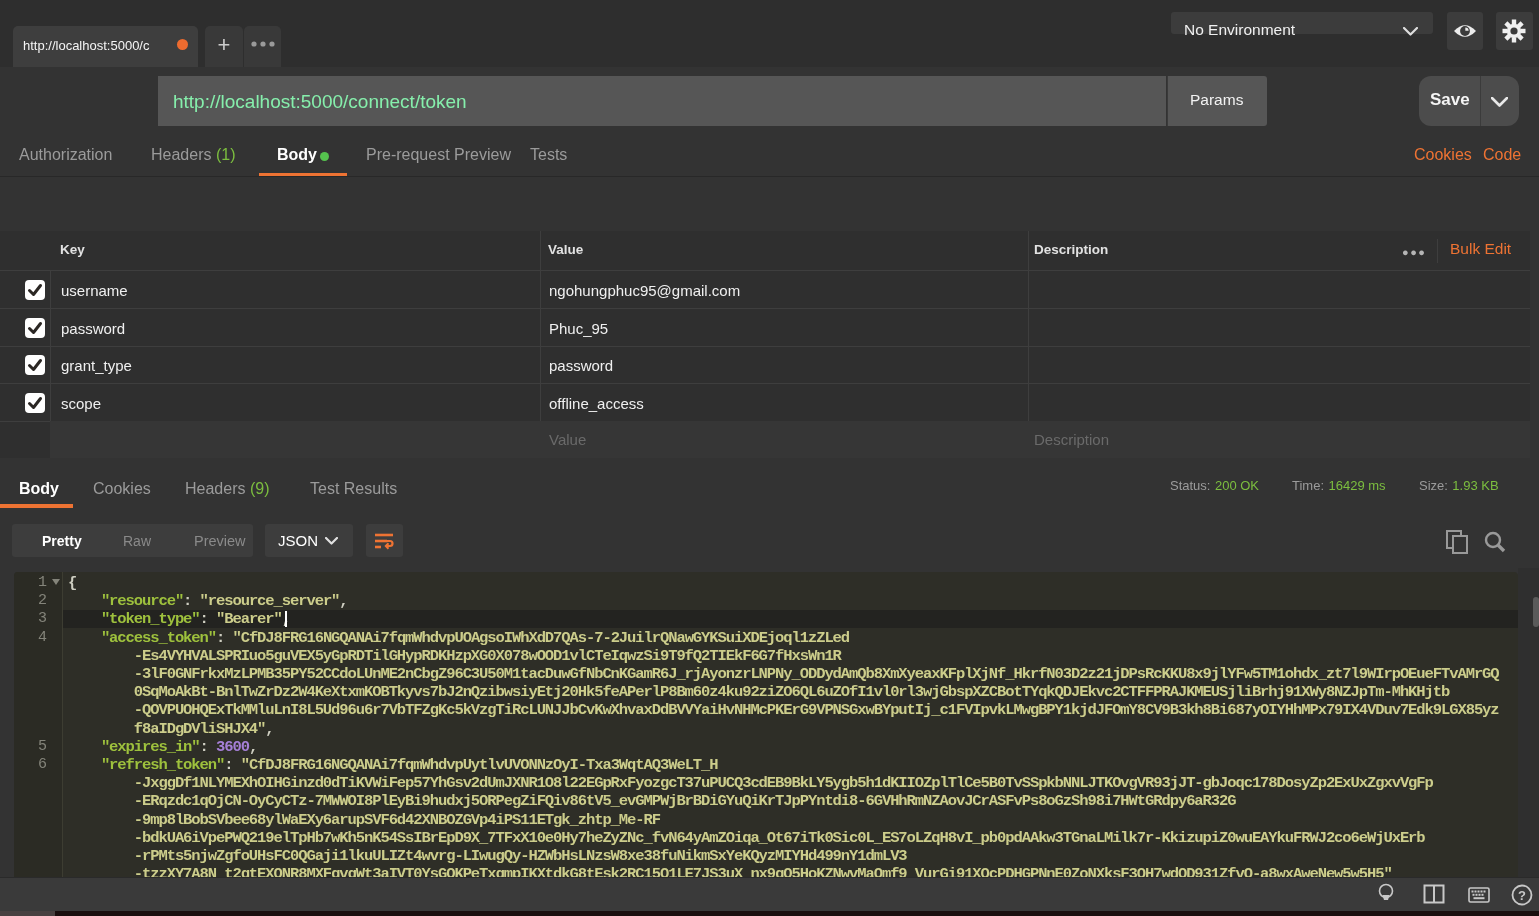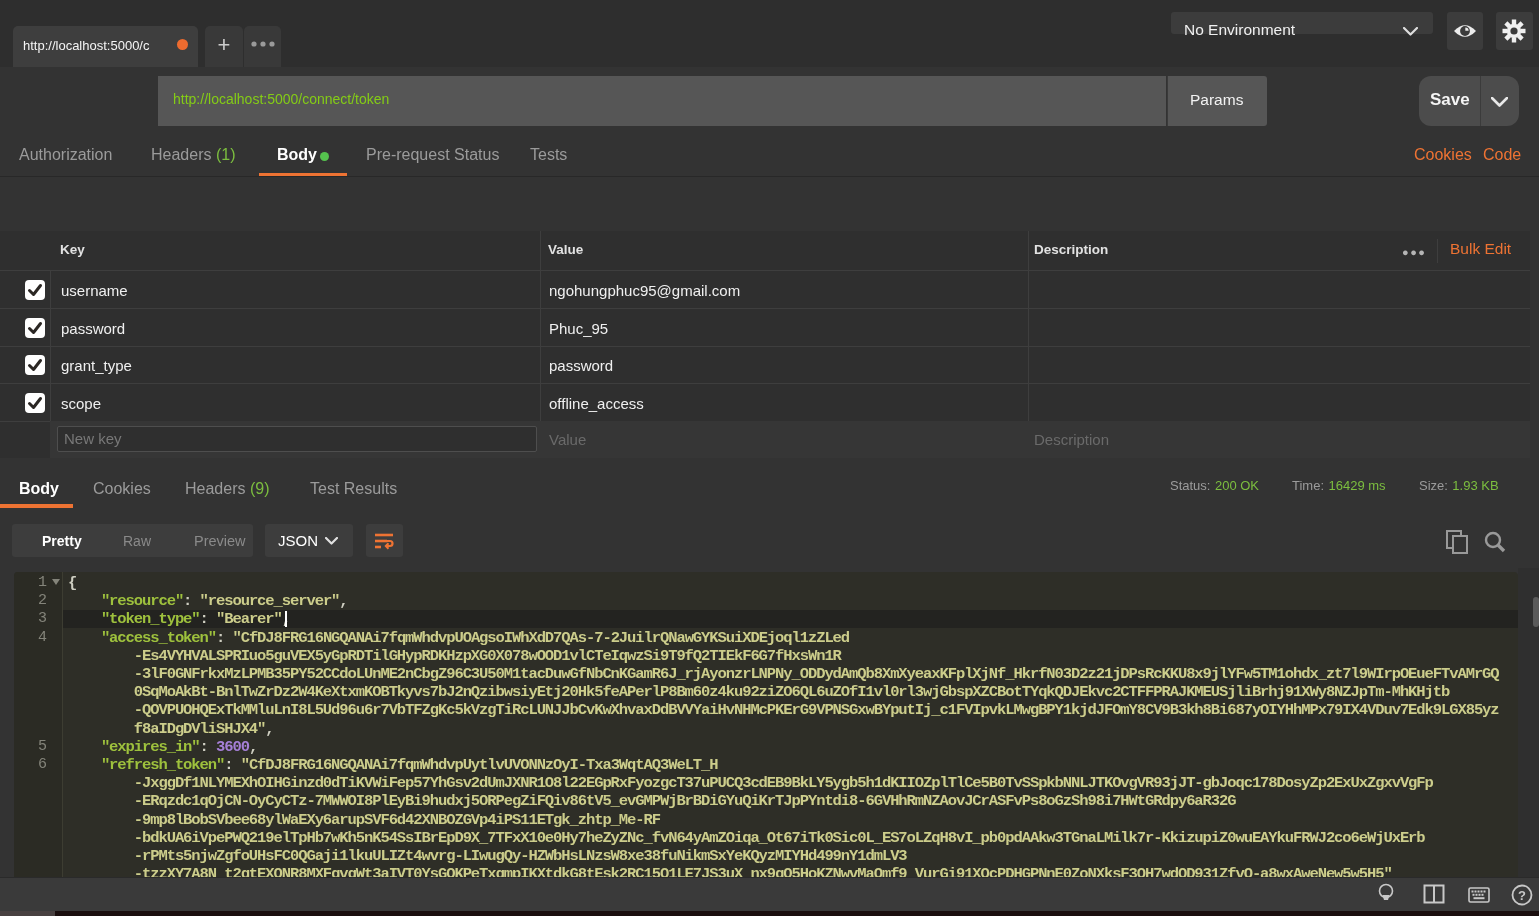--- a/index.html
+++ b/index.html
@@ -9,21 +9,21 @@
 #tab1 span{position:absolute;left:10px;top:12px;width:160px;font-size:13px;color:#f5f5f5;white-space:nowrap;overflow:hidden}
 #tab1 i{position:absolute;left:164px;top:13px;width:11px;height:11px;border-radius:50%;background:#ed6b2f}
 .tabbtn{position:absolute;top:26px;height:41px;background:#393939;border-radius:5px 5px 0 0;color:#b5b5b5;text-align:center}
 #envbox{position:absolute;left:1171px;top:12px;width:262px;height:22px;background:#3c3c3c;border-radius:3px}
 #envbox span{position:absolute;left:13px;top:9px;font-size:15.5px;color:#f0f0f0}
 #eyebtn{position:absolute;left:1447px;top:12px;width:36px;height:38px;background:#3c3c3c;border-radius:3px}
 
 #postbox{position:absolute;left:14px;top:76px;width:143px;height:50px;background:#565656;border-radius:3px 0 0 3px}
 #postbox b{position:absolute;left:36px;top:14px;font-size:17px;color:#fff;letter-spacing:.5px}
 #urlbox{position:absolute;left:158px;top:76px;width:1008px;height:50px;background:#565656}
-#urlbox span{position:absolute;left:15px;top:15px;font-size:14px;color:#84cc16}
+#urlbox span{position:absolute;left:15px;top:15px;font-size:19px;color:#86efac}
 #paramsbox{position:absolute;left:1167px;top:76px;width:100px;height:50px;background:#565656;border-left:1px solid #3a3a3a;border-radius:0 3px 3px 0}
 #paramsbox span{position:absolute;left:22px;top:15px;font-size:15.5px;color:#f2f2f2}
 #sendbox{position:absolute;left:1280px;top:76px;width:126px;height:50px;background:#0f78e6;border-radius:3px}
 #sendbox b{position:absolute;left:24px;top:14px;font-size:17px;color:#fff}
 #sendbox .sep{position:absolute;left:87px;top:0;width:1px;height:50px;background:#0d63c4}
 #savebox{position:absolute;left:1419px;top:76px;width:100px;height:50px;background:#4c4c4c;border-radius:12px}
 #savebox b{position:absolute;left:11px;top:14px;font-size:17px;color:#f5f5f5;font-weight:700}
 #savebox .sep{position:absolute;left:61px;top:0;width:1px;height:50px;background:#3b3b3b}
 
 #reqtabs{position:absolute;left:0;top:126px;width:1539px;height:51px;background:#333;font-size:16px;color:#9b9b9b}
@@ -136,21 +136,21 @@
       <svg width="17" height="10" viewBox="0 0 17 10" style="position:absolute;left:72px;top:21px">
         <polyline points="1,1 8.5,8.5 16,1" fill="none" stroke="#e8e8e8" stroke-width="2.6" stroke-linecap="round" stroke-linejoin="round"></polyline>
       </svg>
     </div>
 
   <div id="reqtabs">
     <span class="t" style="left:19px">Authorization</span>
     <span class="t" style="left:151px">Headers <span style="color:#7cbe3f">(1)</span></span>
     <span class="t" style="left:277px;color:#fff;font-weight:700">Body</span>
     <span id="greendot"></span>
-    <span class="t" style="left:366px">Pre-request Status</span>
+    <span class="t" style="left:366px">Pre-request Preview</span>
     <span class="t" style="left:530px">Tests</span>
     <span class="t" style="left:1414px;color:#ee7333">Cookies</span>
     <span class="t" style="left:1483px;color:#ee7333">Code</span>
     <div id="underline1"></div>
   </div>
   <div style="position:absolute;left:0;top:176px;width:1539px;height:1px;background:#282828"></div>
   <div style="position:absolute;left:0;top:508px;width:1539px;height:1px;background:#282828"></div>
   <div style="position:absolute;left:0;top:567px;width:1539px;height:1px;background:#262622"></div>
 
 
@@ -191,23 +191,20 @@
       </div>
     <span class="cell" style="left:61px;top:51px">username</span>
       <span class="cell" style="left:549px;top:51px">ngohungphuc95@gmail.com</span>
     <span class="cell" style="left:61px;top:89px">password</span>
       <span class="cell" style="left:549px;top:89px">Phuc_95</span>
     <span class="cell" style="left:61px;top:126px">grant_type</span>
       <span class="cell" style="left:549px;top:126px">password</span>
     <span class="cell" style="left:61px;top:164px">scope</span>
       <span class="cell" style="left:549px;top:164px">offline_access</span>
     <div id="newrow">
-      <div id="newkeyinput">
-          <span>New key</span>
-        </div>
       <span class="ph" style="left:499px;top:10px">Value</span>
       <span class="ph" style="left:984px;top:10px">Description</span>
     </div>
   </div>
 
   <div id="resptabs">
     <span class="t" style="left:19px;color:#fff;font-weight:700">Body</span>
     <span class="t" style="left:93px">Cookies</span>
     <span class="t" style="left:185px">Headers <span style="color:#7cbe3f">(9)</span></span>
     <span class="t" style="left:310px">Test Results</span>

